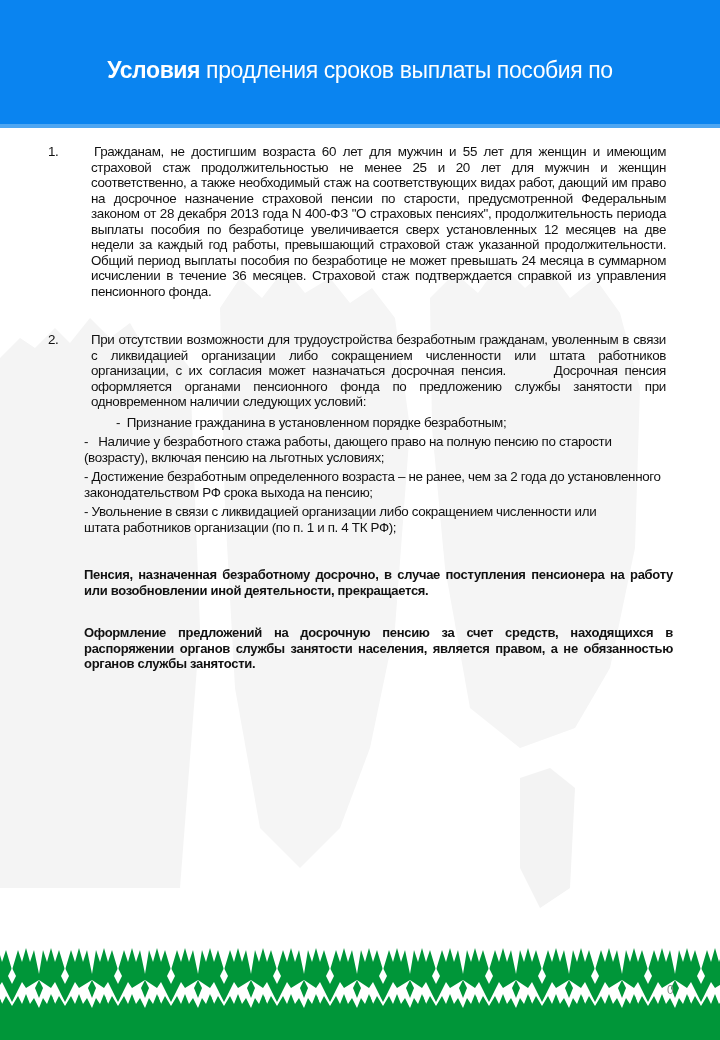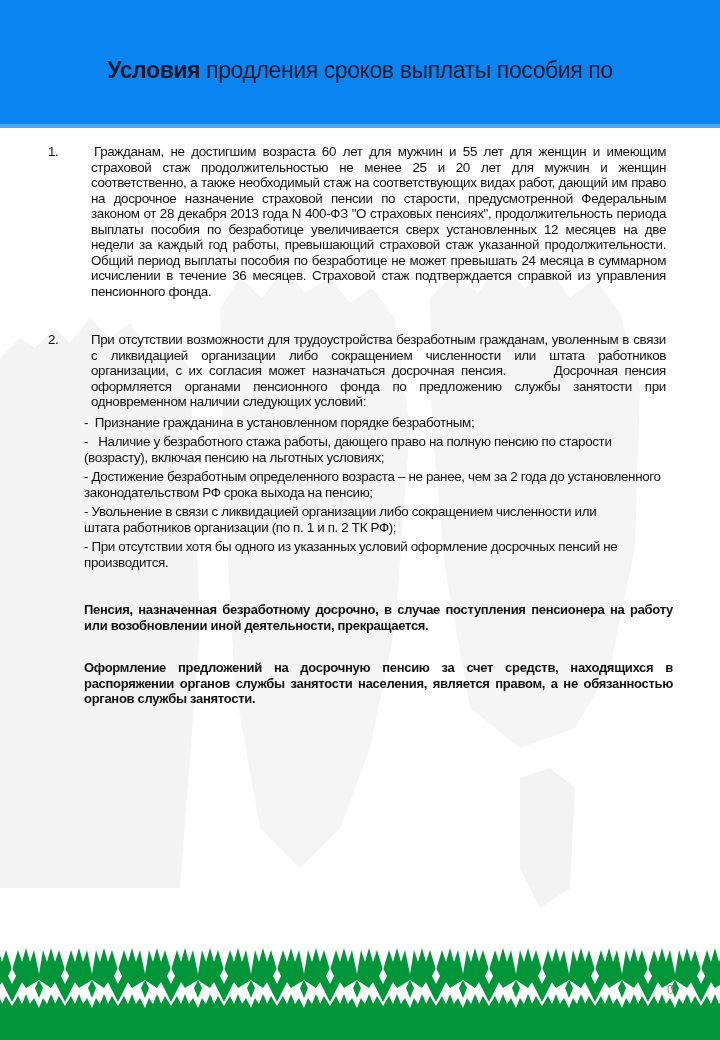--- a/index.html
+++ b/index.html
@@ -10,21 +10,21 @@
     color: #111;
   }
   .header {
     position: absolute; left: 0; top: 0; width: 720px; height: 128px;
     background: #0a84f0;
     border-bottom: 4px solid #4ea6f2;
     box-sizing: border-box;
     display: flex; align-items: center; justify-content: center;
   }
   .title {
-    color: #0f172a; text-align: left; font-size: 23px; line-height: 34px;
+    color: #ffffff; text-align: left; font-size: 23px; line-height: 34px;
     letter-spacing: -0.4px; margin-top: 15px;
   }
   .title b { font-weight: bold; }
   .watermark { position: absolute; left: 0; top: 128px; width: 720px; height: 800px; z-index: 0; }
   .content {
     position: absolute; left: 0; top: 137px; width: 720px; z-index: 1;
     font-size: 13.4px; line-height: 15.5px; letter-spacing: -0.35px;
   }
   .item { position: relative; padding-left: 84px; padding-right: 47px; }
   .num { position: absolute; left: 48px; top: 0; }
@@ -56,25 +56,24 @@
 <div class="content">
 
   <div class="item" style="margin-bottom: 33px;">
     <span class="num">1.</span>
     <p class="p" style="text-indent:3px">Гражданам, не достигшим возраста 60 лет для мужчин и 55 лет для женщин и имеющим страховой стаж продолжительностью не менее 25 и 20 лет для мужчин и женщин соответственно, а также необходимый стаж на соответствующих видах работ, дающий им право на досрочное назначение страховой пенсии по старости, предусмотренной Федеральным законом от 28 декабря 2013 года N 400-ФЗ "О страховых пенсиях", продолжительность периода выплаты пособия по безработице увеличивается сверх установленных 12 месяцев на две недели за каждый год работы, превышающий страховой стаж указанной продолжительности. Общий период выплаты пособия по безработице не может превышать 24 месяца в суммарном исчислении в течение 36 месяцев. Страховой стаж подтверждается справкой из управления пенсионного фонда.</p>
   </div>
 
   <div class="item">
     <span class="num">2.</span>
     <p class="p" style="margin-bottom:5px; white-space: pre-wrap;">При отсутствии возможности для трудоустройства безработным гражданам, уволенным в связи с ликвидацией организации либо сокращением численности или штата работников организации, с их согласия может назначаться досрочная пенсия.       Досрочная пенсия оформляется органами пенсионного фонда по предложению службы занятости при одновременном наличии следующих условий:</p>
-    <p class="bullet" style="white-space: pre-wrap;">-  Признание гражданина в установленном порядке безработным;</p>
+    <p class="bullet" style="white-space: pre-wrap; margin-left: 32px;">-  Признание гражданина в установленном порядке безработным;</p>
     <p class="bullet" style="white-space: pre-wrap;">-   Наличие у безработного стажа работы, дающего право на полную пенсию по старости (возрасту), включая пенсию на льготных условиях;</p>
     <p class="bullet">- Достижение безработным определенного возраста – не ранее, чем за 2 года до установленного законодательством РФ срока выхода на пенсию;</p>
-    <p class="bullet" style="padding-right:60px">- Увольнение в связи с ликвидацией организации либо сокращением численности или штата работников организации (по п. 1 и п. 2 ТК РФ);</p>
-    <p class="bullet">- При отсутствии хотя бы одного из указанных условий оформление досрочных пенсий не производится.</p>
+    <p class="bullet" style="padding-right:60px">- Увольнение в связи с ликвидацией организации либо сокращением численности или штата работников организации (по п. 1 и п. 4 ТК РФ);</p>
   </div>
 
   <p class="bold-para" style="margin: 32px 0 0 0;">Пенсия, назначенная безработному досрочно, в случае поступления пенсионера на работу или возобновлении иной деятельности, прекращается.</p>
   <p class="bold-para" style="margin: 27px 0 0 0;">Оформление предложений на досрочную пенсию за счет средств, находящихся в распоряжении органов службы занятости населения, является правом, а не обязанностью органов службы занятости.</p>
 </div>
 
 <svg class="footer" viewBox="0 0 720 100" preserveAspectRatio="none">
   <defs>
     <pattern id="orn" x="-14" y="0" width="53" height="100" patternUnits="userSpaceOnUse">
 

